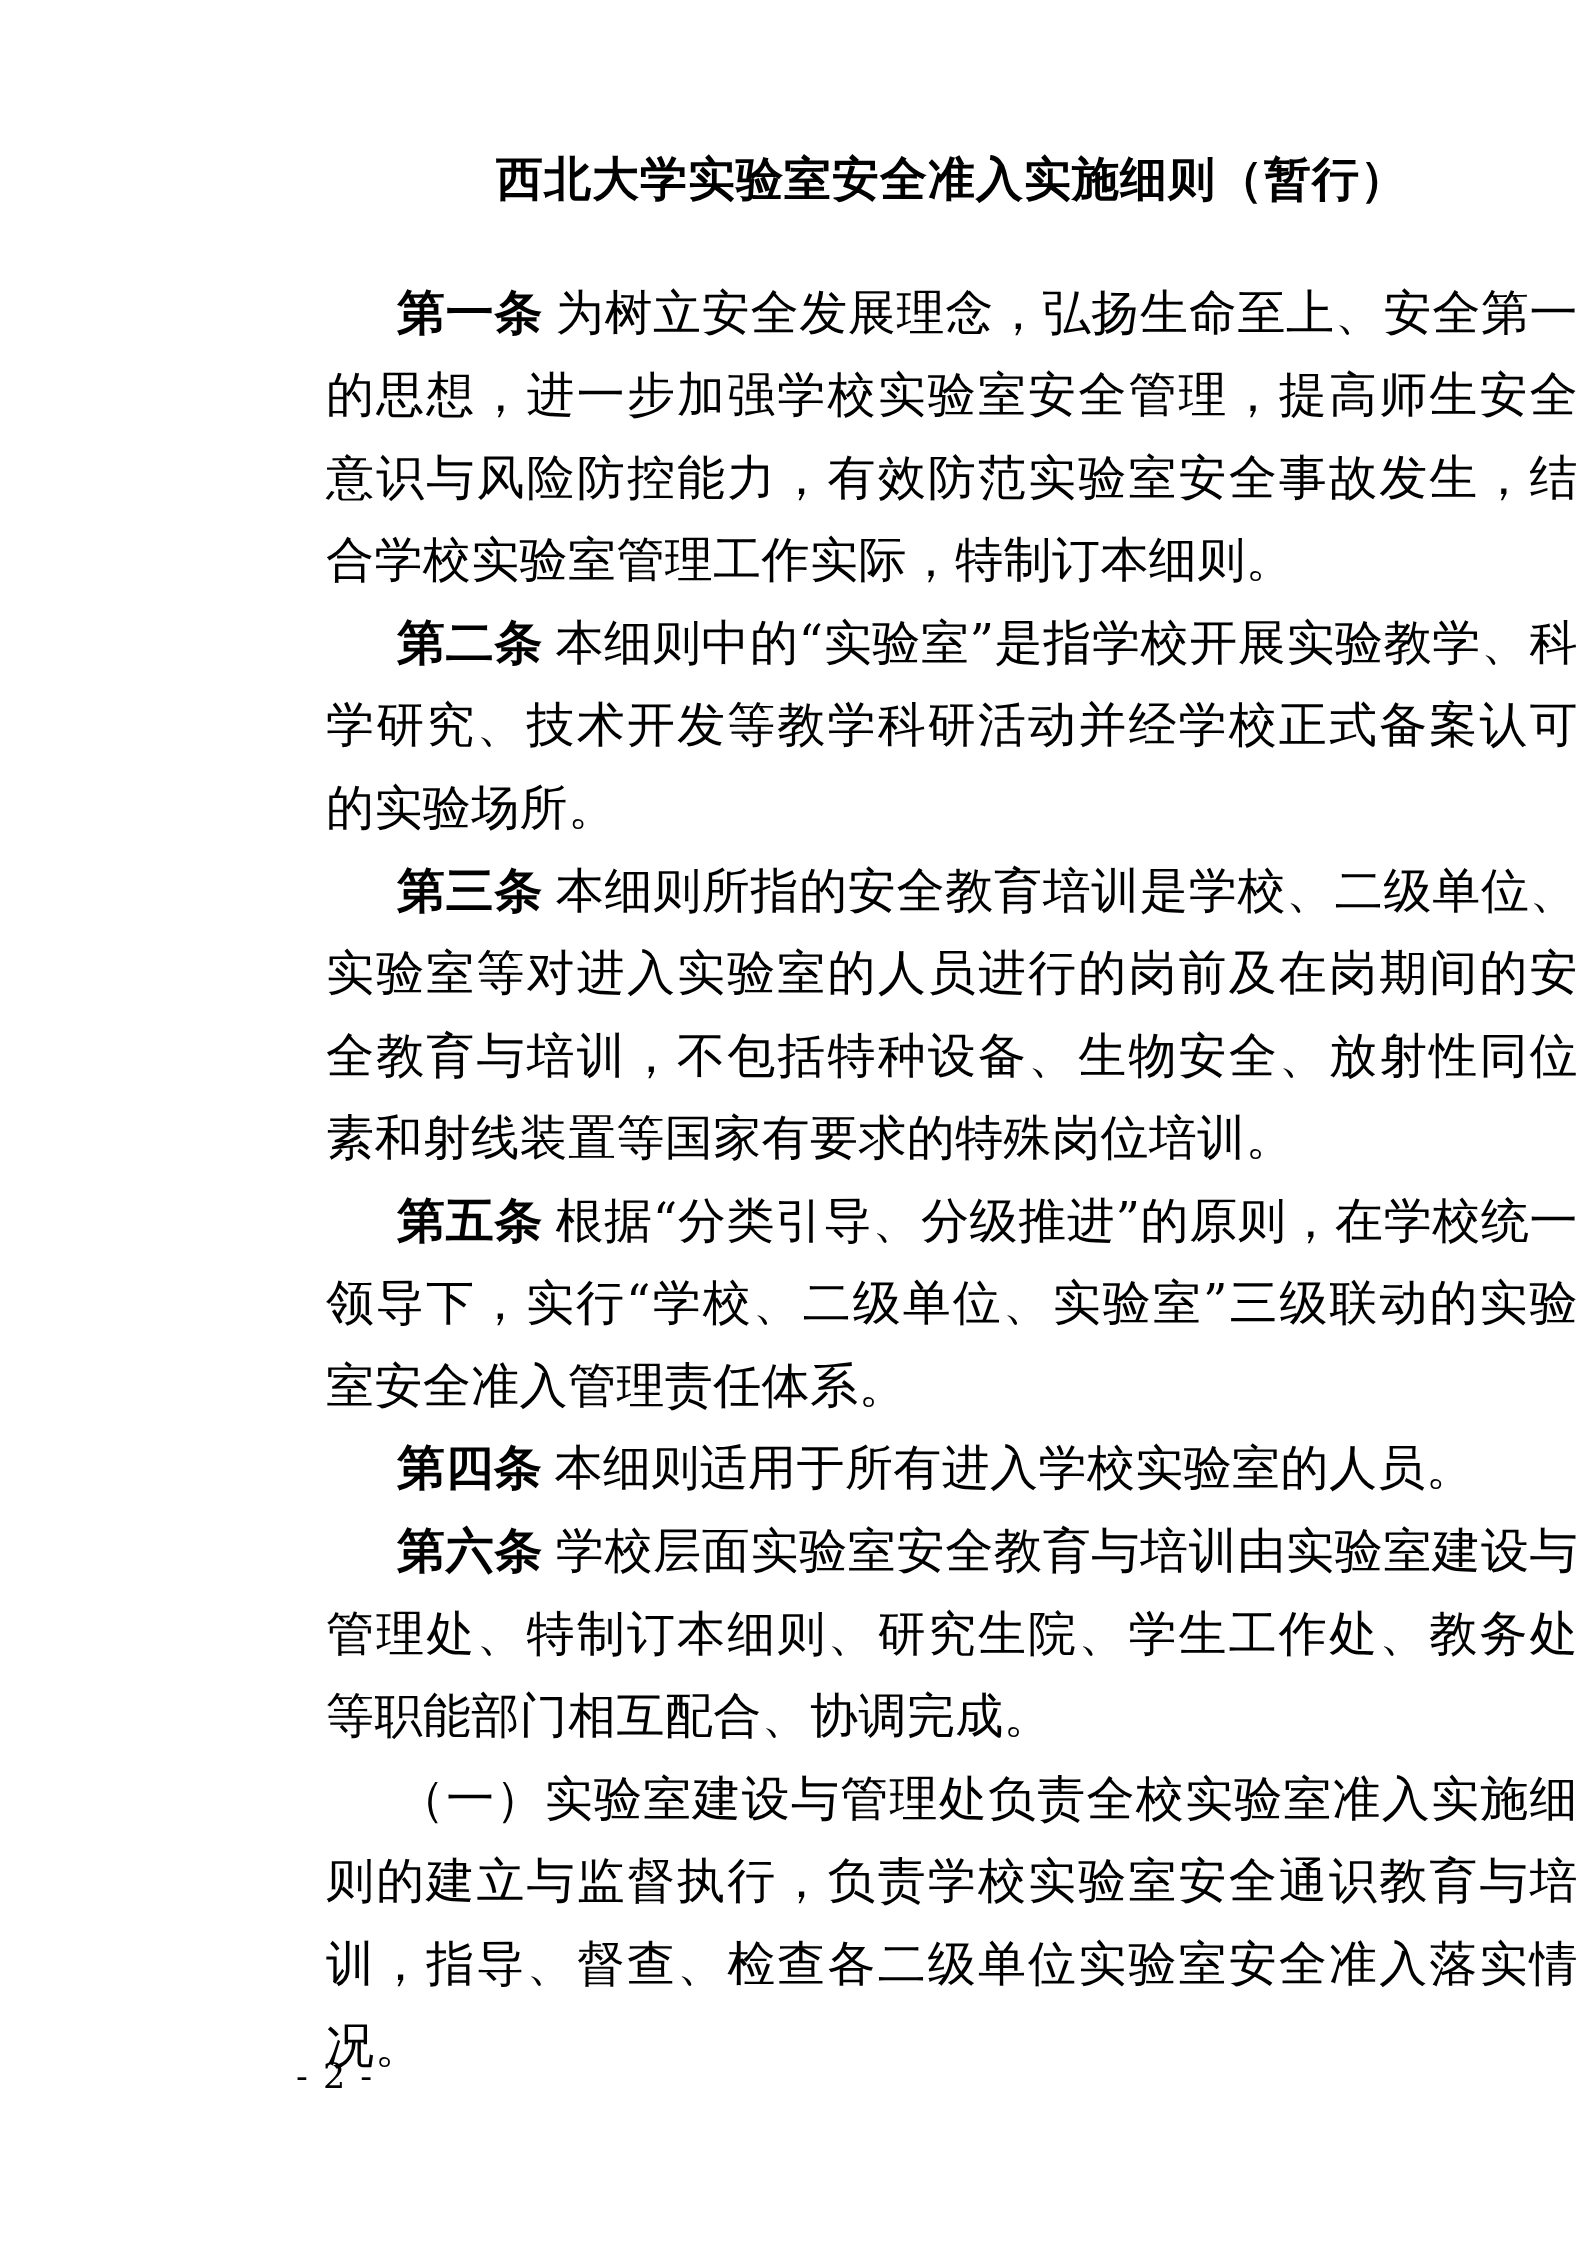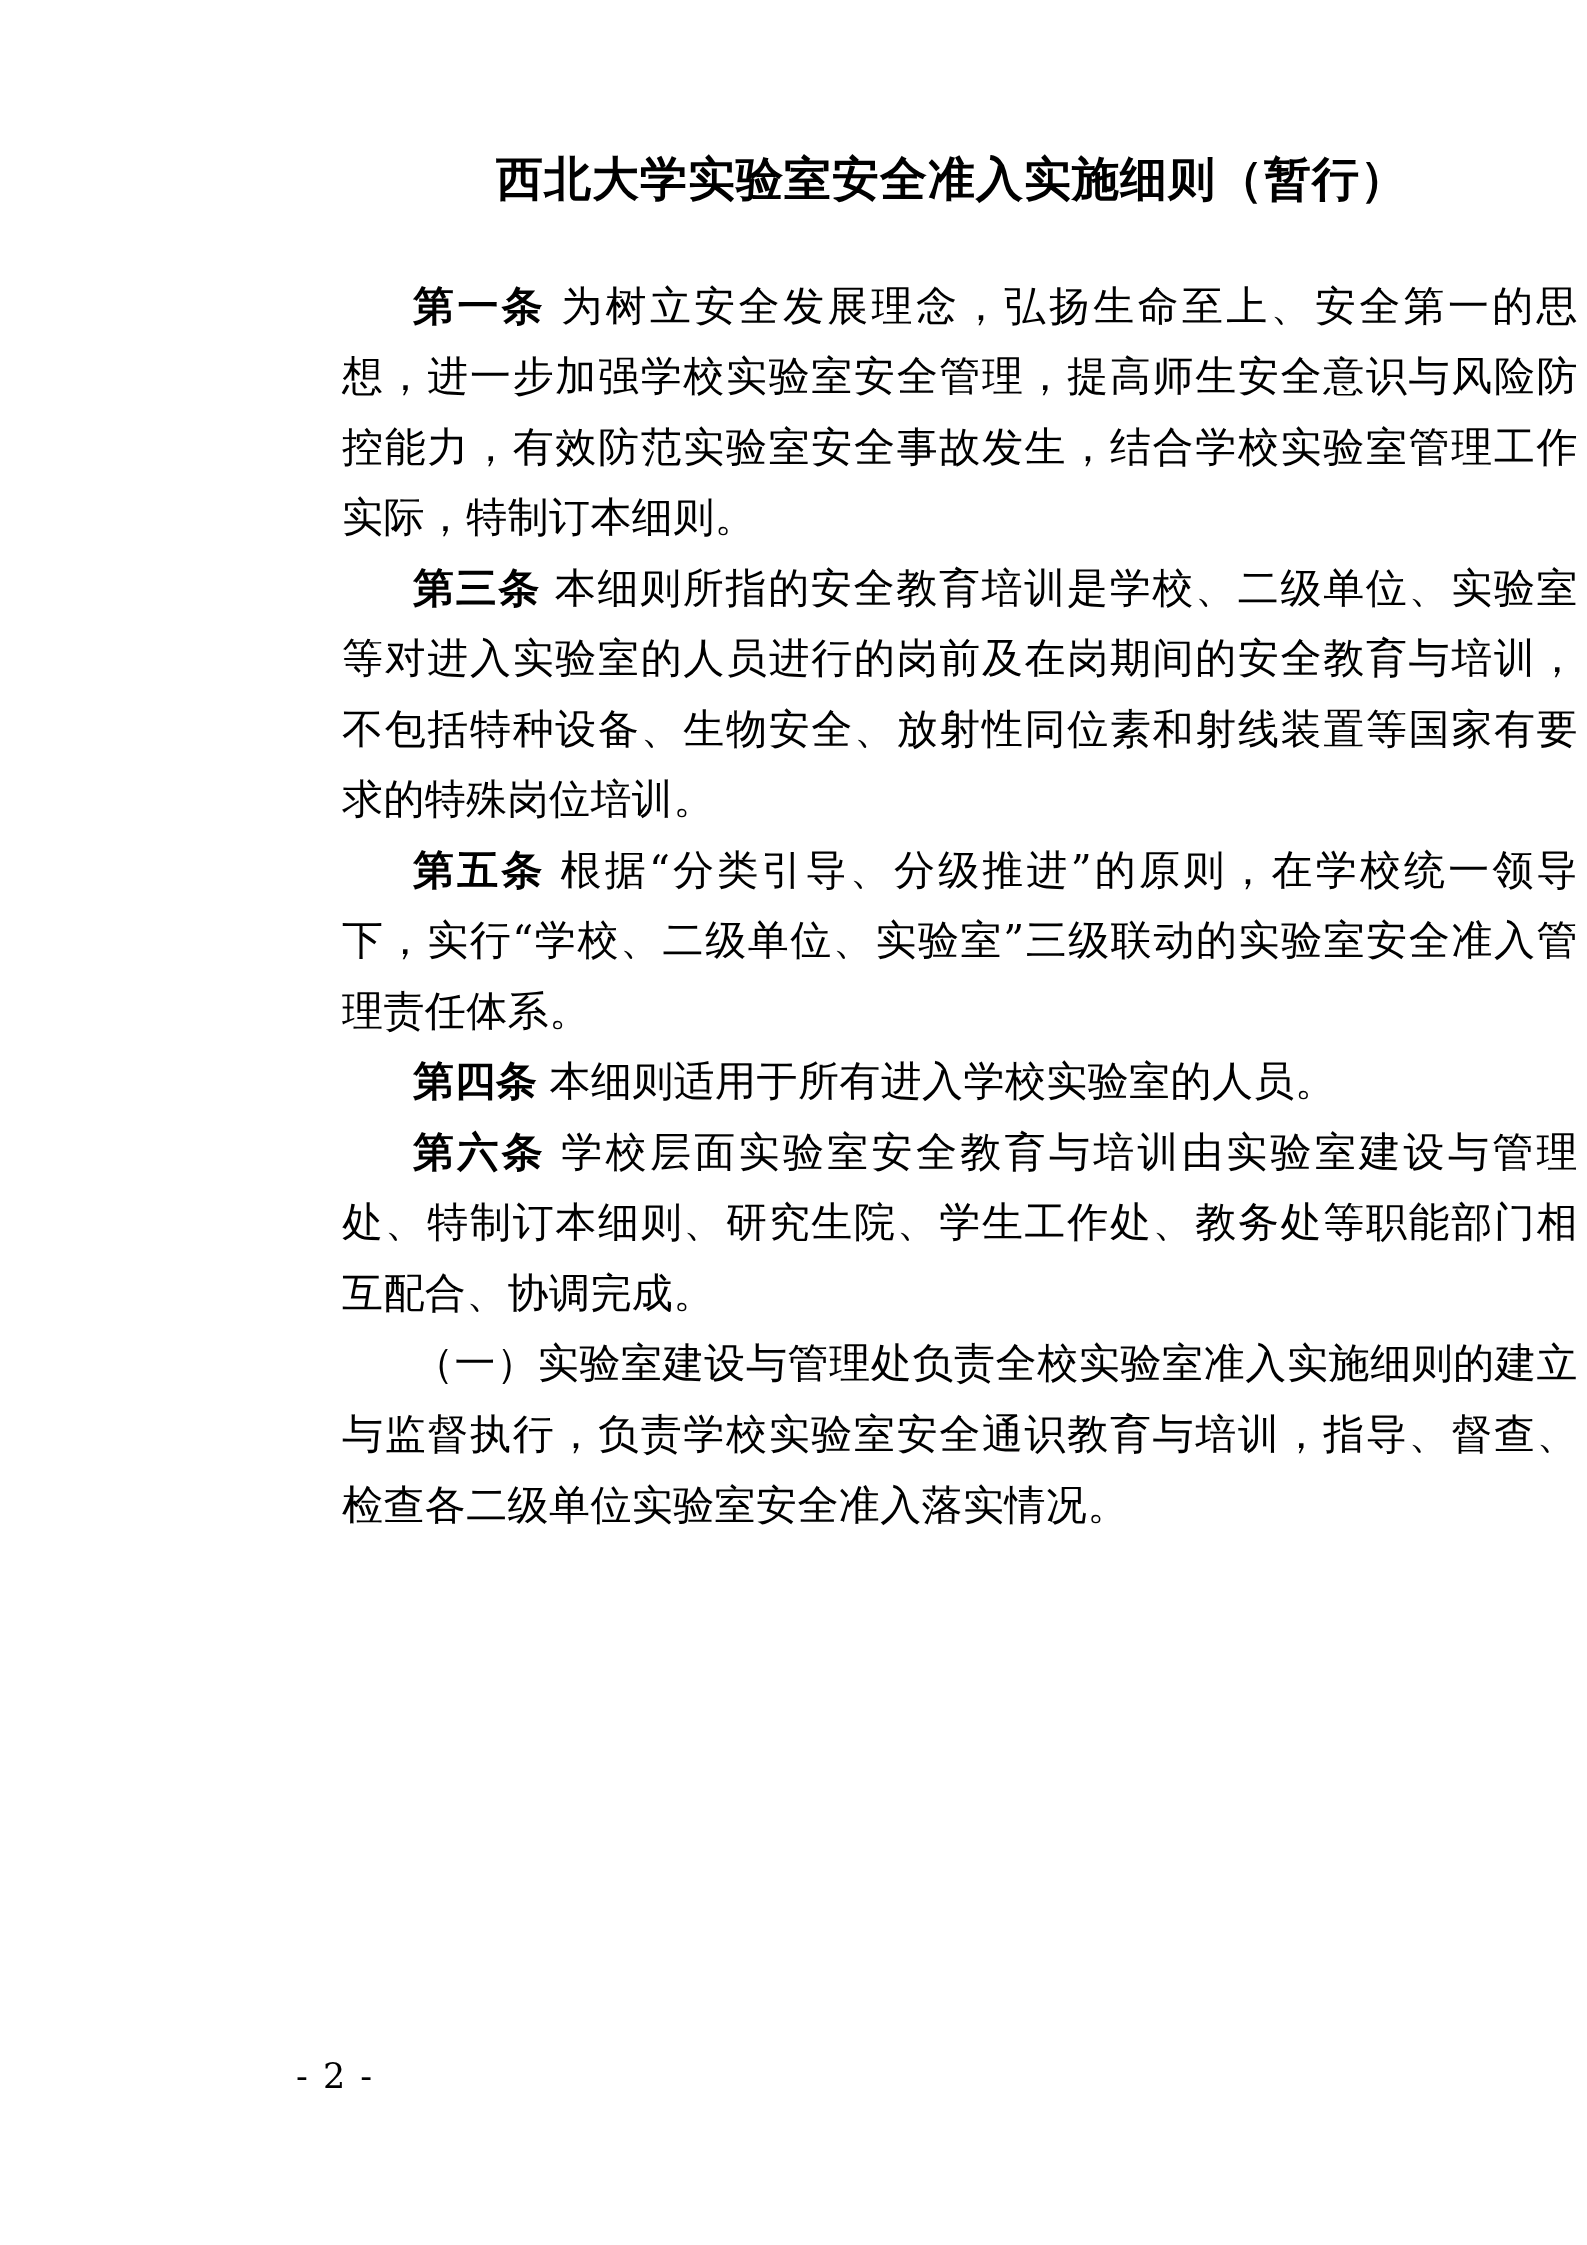--- a/index.html
+++ b/index.html
@@ -30,22 +30,22 @@
     font-size: 47px;
     font-weight: bold;
     letter-spacing: 1px;
     line-height: 1.25;
     font-family: "DejaVu Serif", "Liberation Serif", serif;
   }
   .body-block {
     margin-top: 62px;
   }
   p.para {
-    margin: 0 0 0 16px;
-    font-size: 41px;
+    margin: 0 0 0 0;
+    font-size: 48px;
     line-height: 1.72;
     text-align: justify;
     text-justify: inter-ideograph;
     text-indent: 71px;
     letter-spacing: 0.4px;
   }
   p.para + p.para {
     margin-top: 0px;
   }
   .art-label {
@@ -73,20 +73,23 @@
   <div class="content">
 
     <h1 class="doc-title">西北大学实验室安全准入实施细则（暂行）</h1>
 
     <div class="body-block">
 
       <p class="para">
         <span class="art-label">第一条</span><span class="gap-sm"></span><span>为树立安全发展理念，弘扬生命至上、安全第一的思想，进一步加强学校实验室安全管理，提高师生安全意识与风险防控能力，有效防范实验室安全事故发生，结合学校实验室管理工作实际，特制订本细则。</span>
       </p>
 
+      <p class="para">
+        <span class="art-label">第二条</span><span class="gap-sm"></span><span>本细则中的“实验室”是指学校开展实验教学、科学研究、技术开发等教学科研活动并经学校正式备案认可的实验场所。</span>
+      </p>
 
       <p class="para">
         <span class="art-label">第三条</span><span class="gap-sm"></span><span>本细则所指的安全教育培训是学校、二级单位、实验室等对进入实验室的人员进行的岗前及在岗期间的安全教育与培训，不包括特种设备、生物安全、放射性同位素和射线装置等国家有要求的特殊岗位培训。</span>
       </p>
 
       <p class="para">
         <span class="art-label">第五条</span><span class="gap-sm"></span><span>根据“分类引导、分级推进”的原则，在学校统一领导下，实行“学校、二级单位、实验室”三级联动的实验室安全准入管理责任体系。</span>
       </p>
 
       <p class="para">

